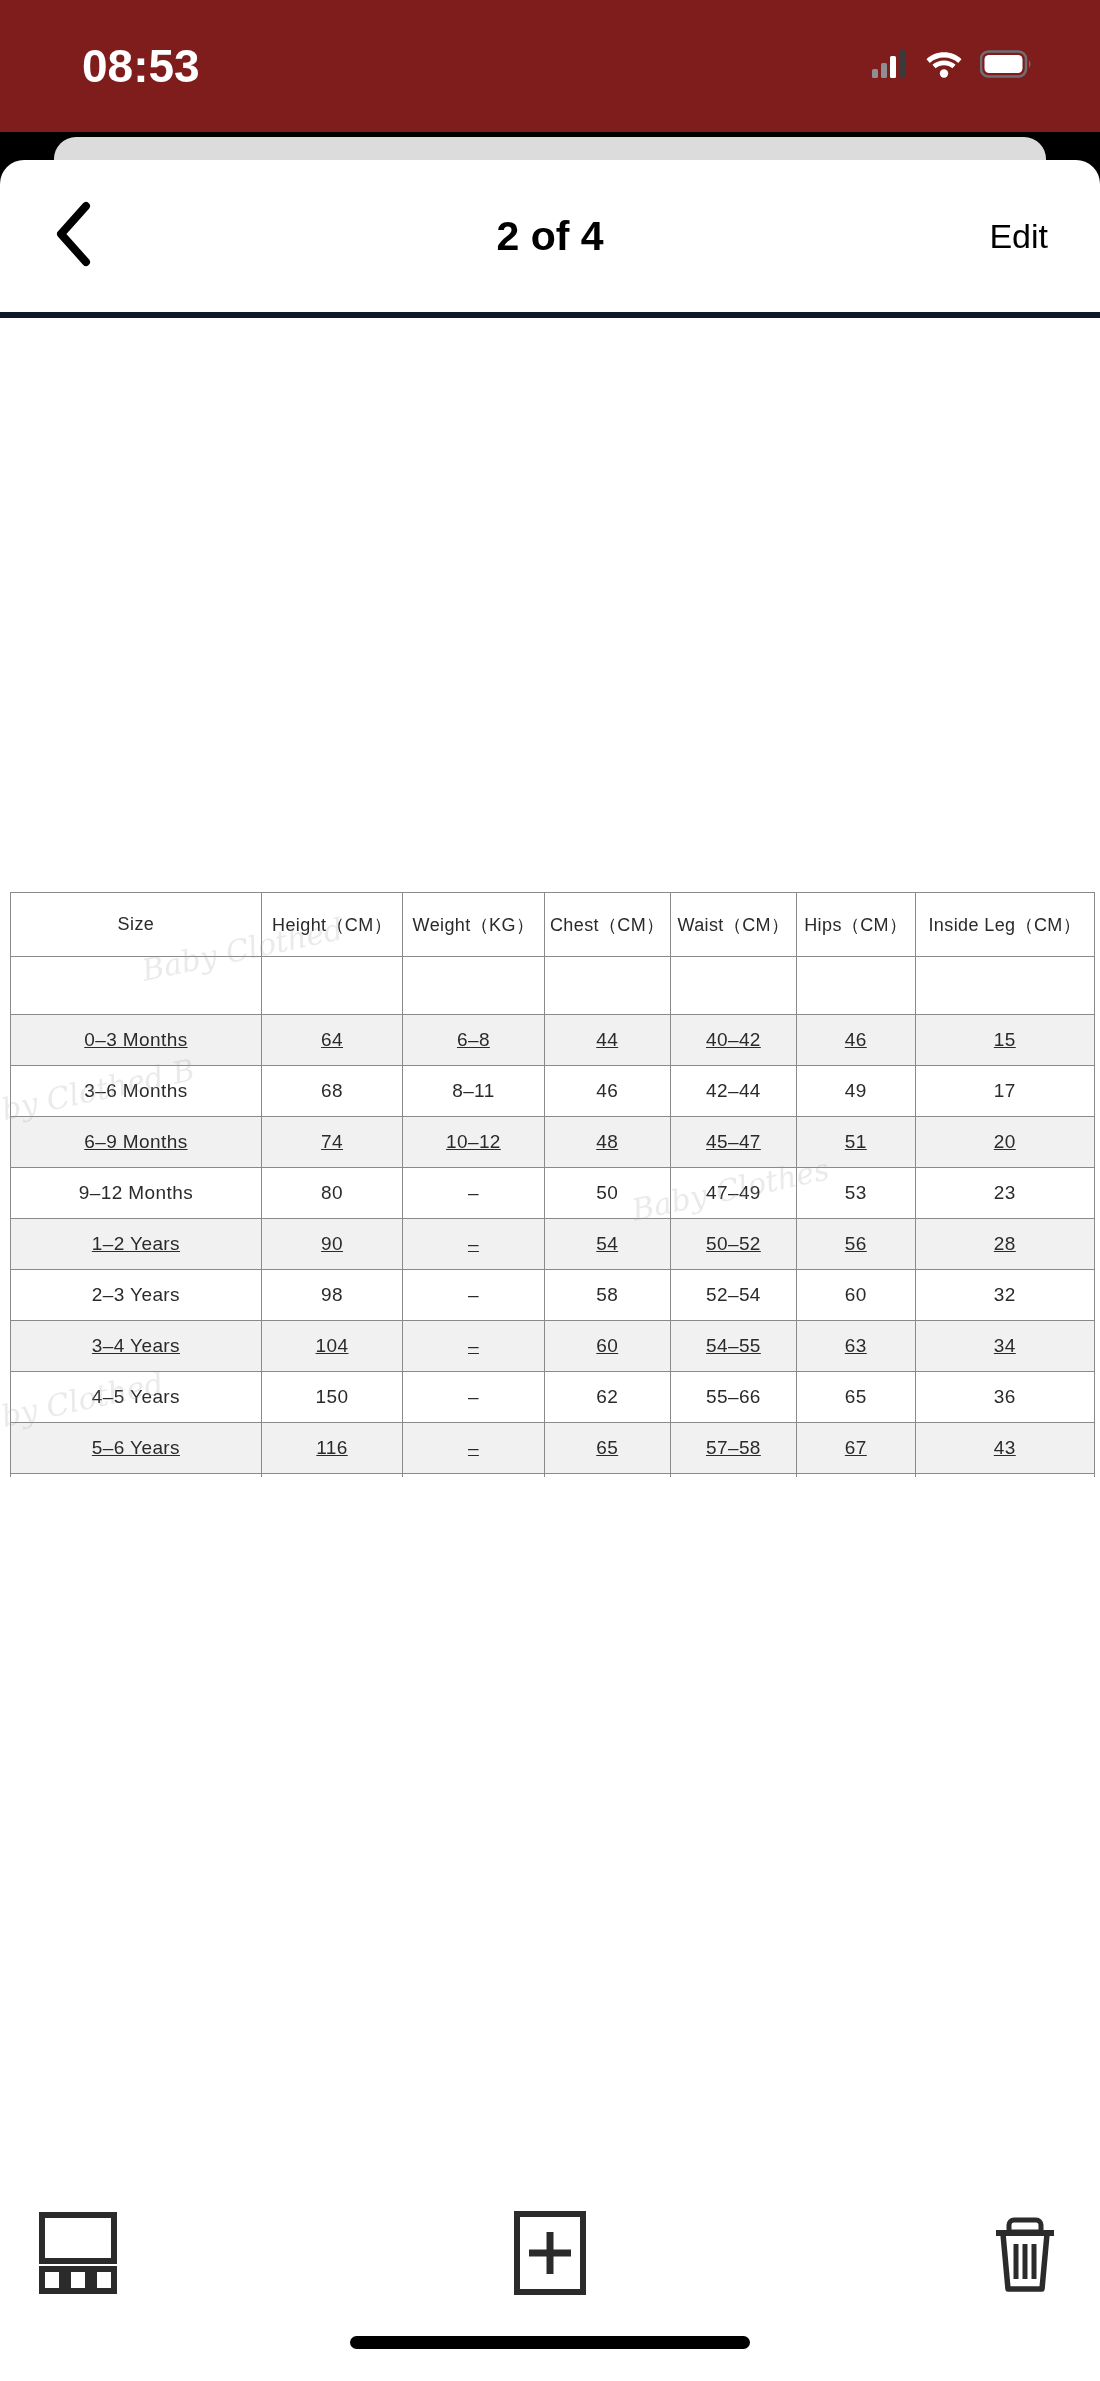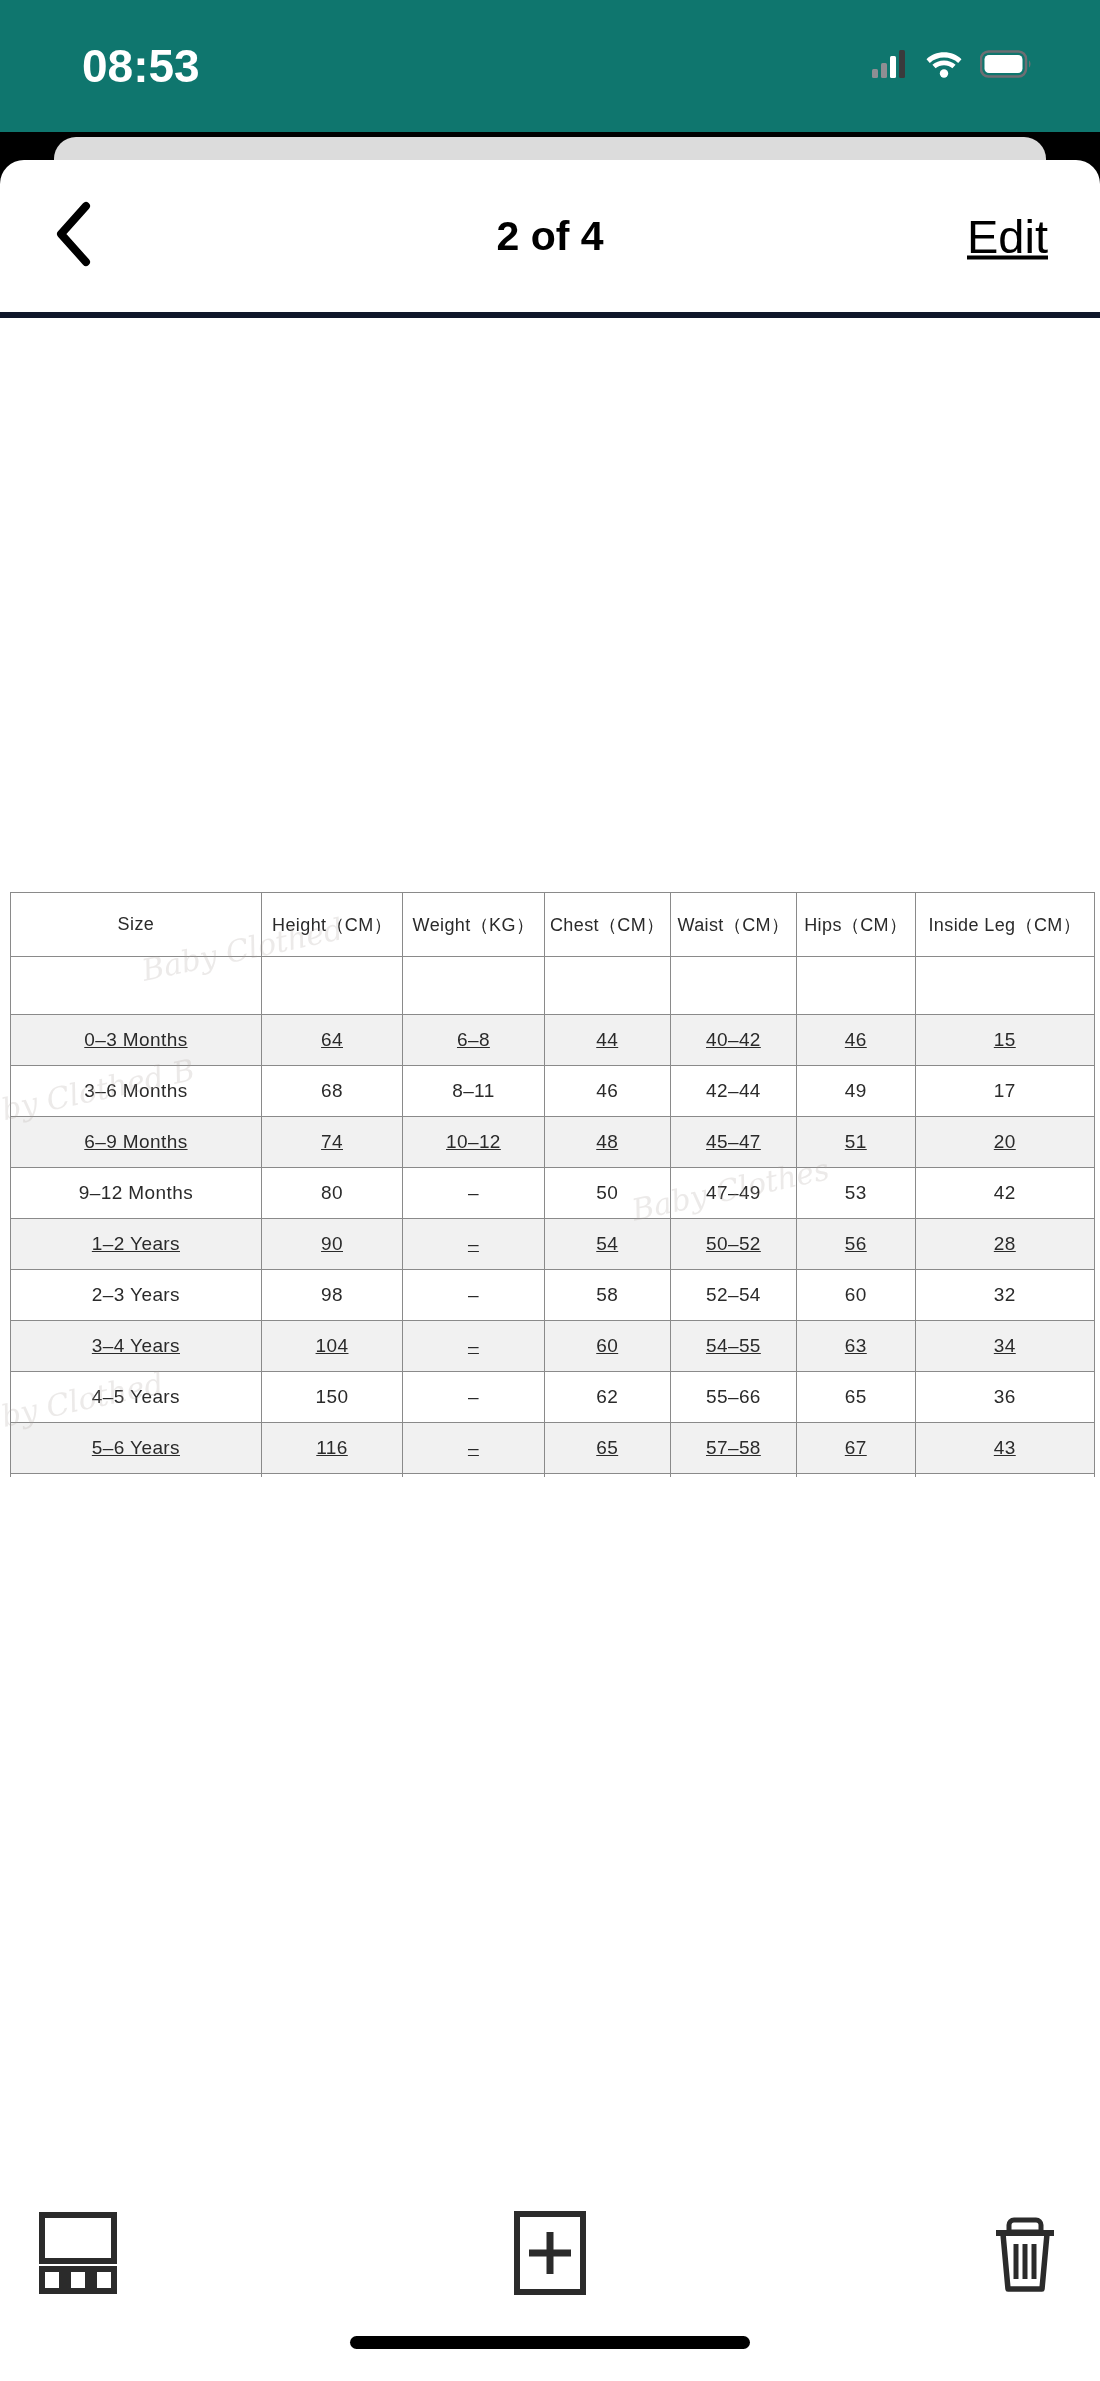--- a/index.html
+++ b/index.html
@@ -18,21 +18,21 @@
     height: 2381px;
     background: #000000;
   }
 
   
   .status-bar {
     position: absolute;
     top: 0; left: 0;
     width: 1100px;
     height: 132px;
-    background: #0f766e;
+    background: #7f1d1d;
     display: flex;
     align-items: center;
     justify-content: space-between;
     padding: 0 68px 0 82px;
   }
   .status-time {
     color: #ffffff;
     font-size: 46px;
     font-weight: bold;
     letter-spacing: 0px;
@@ -96,24 +96,23 @@
     text-align: center;
     font-size: 41px;
     font-weight: bold;
     color: #000000;
   }
   .nav-edit {
     position: absolute;
     right: 52px;
     top: 50%;
     transform: translateY(-50%);
-    font-size: 47px;
+    font-size: 34px;
     color: #000000;
     cursor: pointer;
-    text-decoration: underline;
   }
 
   
   .scan-area {
     position: relative;
     width: 1100px;
     height: 1840px;
     background: #ffffff;
   }
 
@@ -322,21 +321,21 @@
                 <td>51</td>
                 <td>20</td>
               </tr>
               <tr class="row-data">
                 <td>9–12 Months</td>
                 <td>80</td>
                 <td>–</td>
                 <td>50</td>
                 <td>47–49</td>
                 <td>53</td>
-                <td>42</td>
+                <td>23</td>
               </tr>
               <tr class="row-data row-shaded">
                 <td>1–2 Years</td>
                 <td>90</td>
                 <td>–</td>
                 <td>54</td>
                 <td>50–52</td>
                 <td>56</td>
                 <td>28</td>
               </tr>

